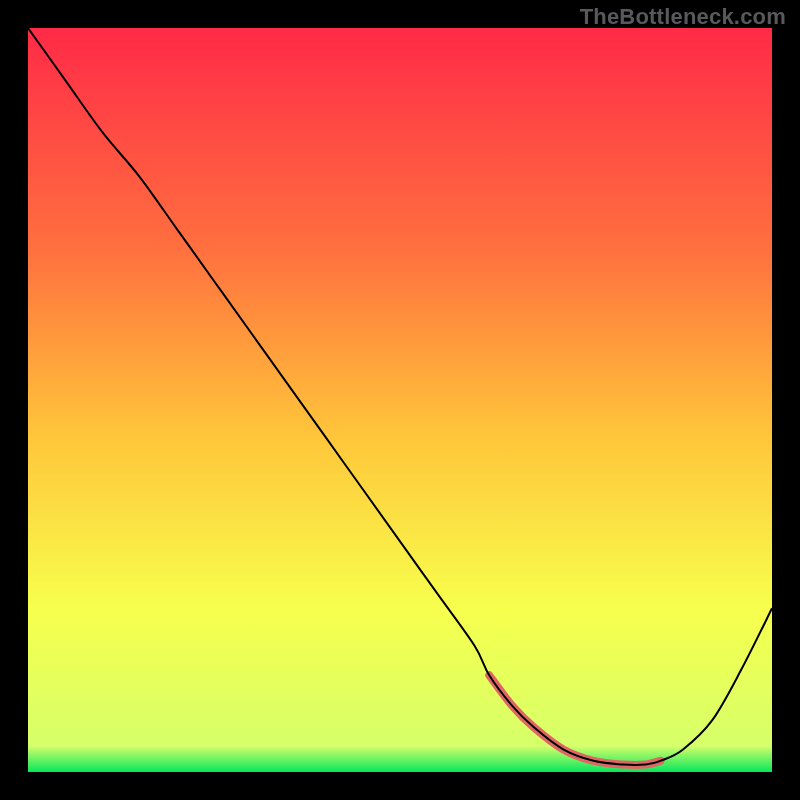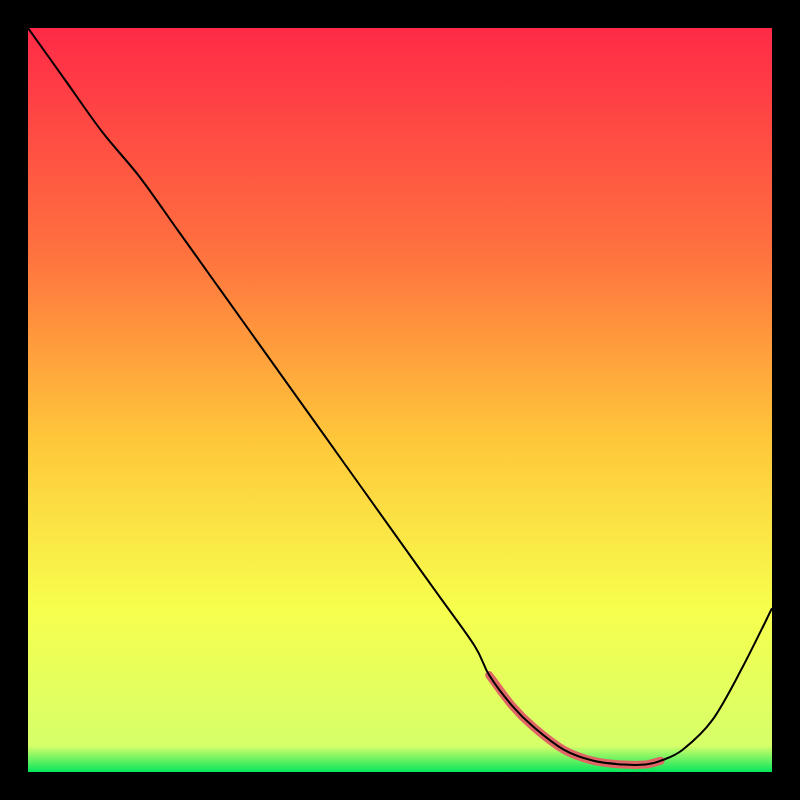--- a/index.html
+++ b/index.html
@@ -31,20 +31,21 @@
     left: 28px;
     top: 28px;
     width: 744px;
     height: 744px;
     display: block;
   }
 </style>
 </head>
 <body>
 <div class="stage">
+  <div class="watermark">TheBottleneck.com</div>
 
   <svg class="chart" viewBox="0 0 744 744" preserveAspectRatio="none">
     <defs>
       <linearGradient id="bg-grad" x1="0" y1="0" x2="0" y2="1">
           <stop offset="0" stop-color="#ff2a47"></stop>
           <stop offset="0.3" stop-color="#ff713f"></stop>
           <stop offset="0.55" stop-color="#ffc63a"></stop>
           <stop offset="0.78" stop-color="#f7ff4d"></stop>
           <stop offset="0.965" stop-color="#d6ff6a"></stop>
           <stop offset="1" stop-color="#06e65b"></stop>

